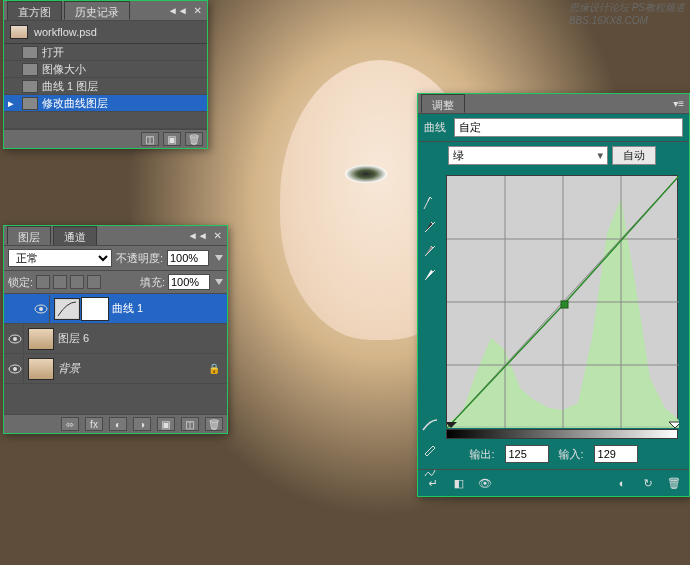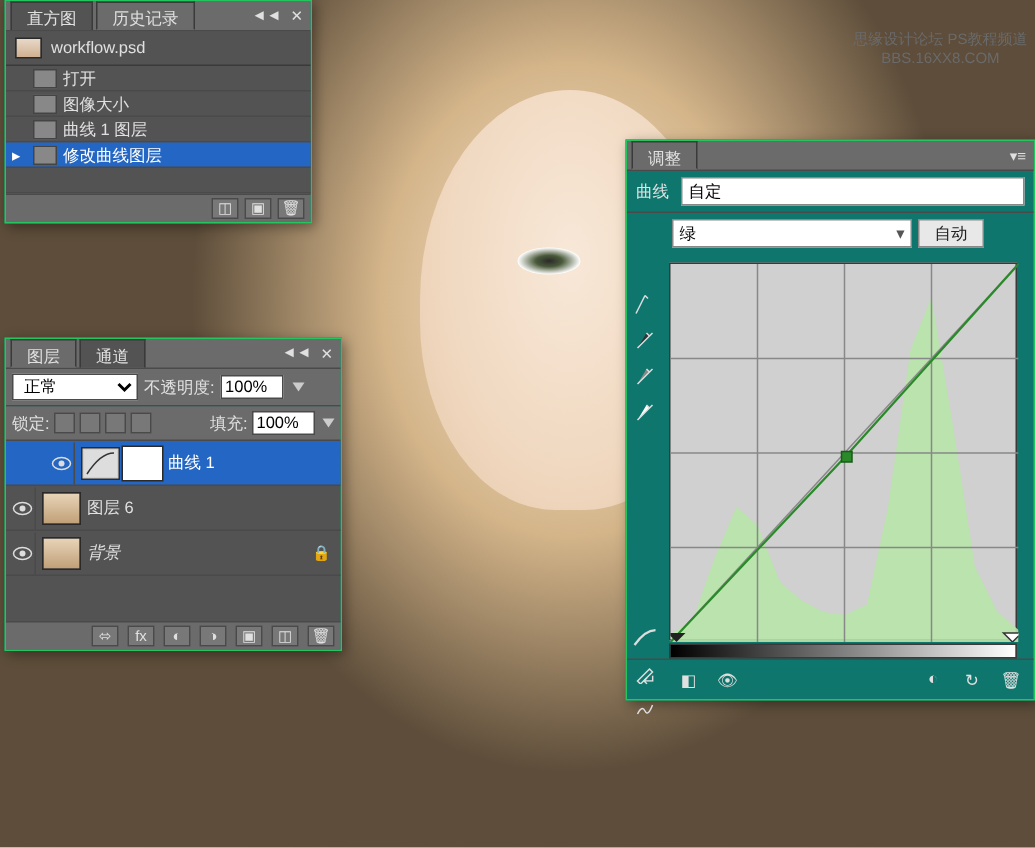--- a/index.html
+++ b/index.html
@@ -20,22 +20,22 @@
       left: 280px; top: 60px; width: 200px; height: 280px;
       background: radial-gradient(ellipse at 50% 40%, #f8e8d8 0%, #f0d8c0 60%, #e5c8a8 100%);
       border-radius: 50% 50% 45% 45%;
     }
     .bg-eye {
       position: absolute; left: 345px; top: 165px; width: 42px; height: 18px;
       background: radial-gradient(ellipse at 50% 50%, #2a2a2a 0%, #4a5a3a 30%, #fff 70%);
       border-radius: 50%;
     }
     .watermark {
-      position: absolute; right: 5px; top: 20px;
-      color: #6a6a6a; font-size: 10px; text-align: center; line-height: 1.3;
+      position: absolute; right: 5px; top: 1px;
+      color: #6a6a6a; font-size: 10px; text-align: left; line-height: 1.3; font-style: italic;
     }
 
     .panel {
       position: absolute;
       background: #0f766e;
       border: 1px solid #22c55e;
       box-shadow: 2px 2px 8px rgba(0,0,0,0.4);
       font-size: 11px;
       color: #e0e0e0;
     }
@@ -95,21 +95,21 @@
     
     #layers-panel { left: 3px; top: 225px; width: 225px; }
     .layers-opts {
       display: flex; background: #6b6b6b; padding: 3px 4px; gap: 4px;
       align-items: center; border-bottom: 1px solid #4a4a4a;
     }
     .select {
       background: #fff; color: #000; border: 1px solid #4a4a4a;
       font-size: 11px; padding: 1px 3px; height: 18px;
     }
-    .select.blend { width: 84px; }
+    .select.blend { width: 104px; }
     .num-input {
       width: 42px; background: #fff; color: #000; border: 1px solid #4a4a4a;
       font-size: 11px; padding: 0 2px; height: 16px;
     }
     .triangle-btn {
       display:inline-block; width:0;height:0; border-left:4px solid transparent;
       border-right:4px solid transparent; border-top:6px solid #ccc; margin-left:2px;
     }
     .lock-row {
       display: flex; background: #6b6b6b; padding: 3px 4px; gap: 3px;
@@ -411,20 +411,26 @@
           <rect x="114" y="125" width="7" height="7" fill="#2a8a2a" stroke="#1a5a1a"></rect>
 
           <polygon points="0,252 6,246 -6,246" fill="#222" transform="translate(4,0)"></polygon>
           <polygon points="0,252 6,246 -6,246" fill="#fff" stroke="#333" transform="translate(228,0)"></polygon>
         </svg>
       </div>
 
       <div style="width:232px;height:10px;background:linear-gradient(90deg,#000,#fff);border:1px solid #3a3a3a;margin-top:2px"></div>
     </div>
   </div>
+  <div class="output-row">
+    <span class="out-label">输出:</span>
+    <input class="out-input" value="125" style="">
+    <span class="out-label">输入:</span>
+    <input class="out-input" value="129" style="">
+  </div>
   <div class="adjust-footer">
     <div class="group">
       <div class="tool-btn">↵</div>
       <div class="tool-btn">◧</div>
       <div class="tool-btn">👁</div>
     </div>
     <div class="group">
       <div class="tool-btn">◐</div>
       <div class="tool-btn">↻</div>
       <div class="tool-btn">🗑</div>

